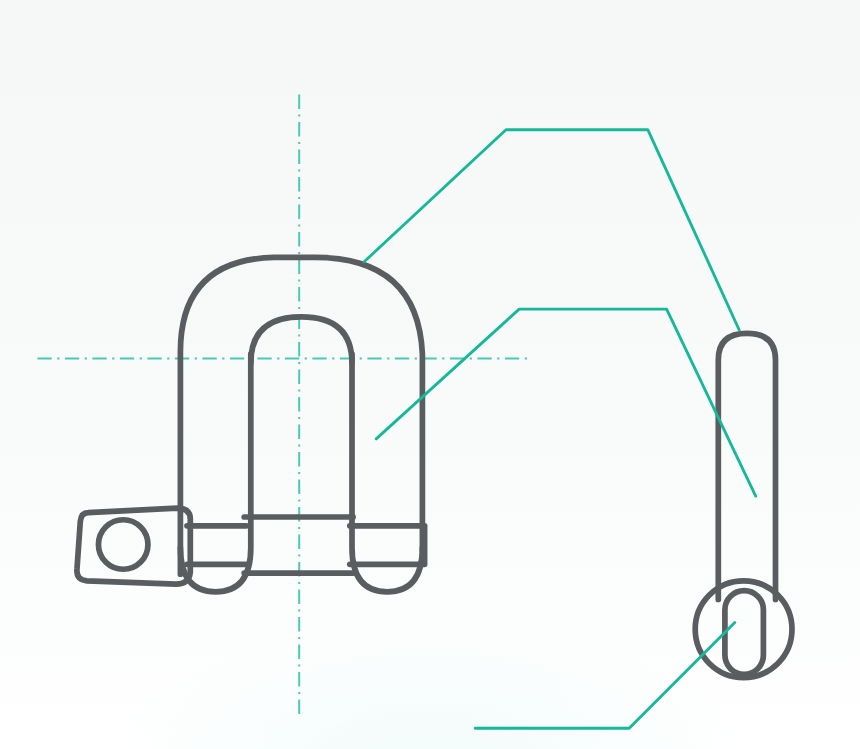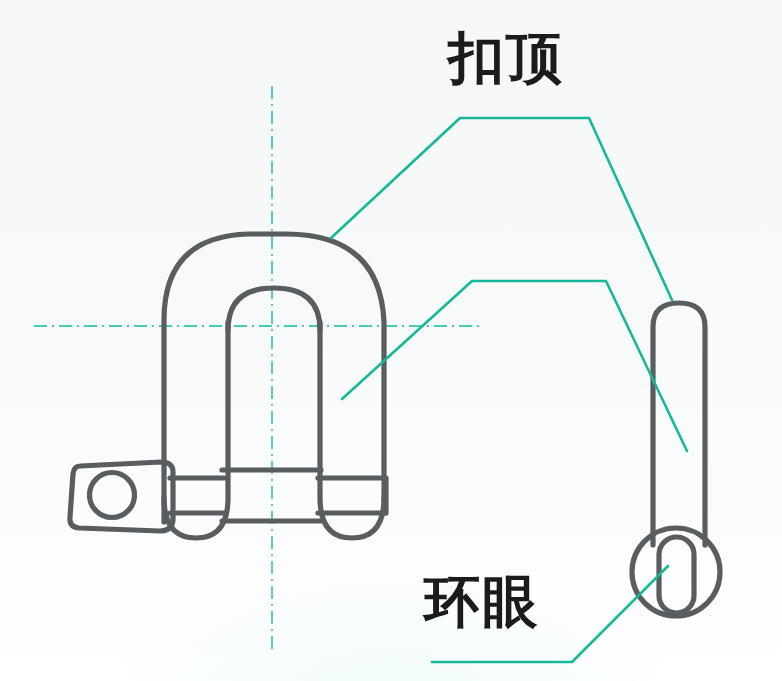--- a/index.html
+++ b/index.html
@@ -113,18 +113,16 @@
     <g fill="none" stroke="#17b89a" stroke-width="2.6" stroke-linecap="round" stroke-linejoin="round">
 
       <path d="M 331 238 L 460 118 L 589 118 L 672 300"></path>
 
       <path d="M 342 399 L 472 281 L 606 281 L 687 451"></path>
 
       <path d="M 432 662 L 572 662 L 668 566"></path>
     </g>
   </svg>
 
-  <div class="label" id="label-kouding">扣顶</div>
 
 
-  <div class="label" id="label-huanyan">环眼</div>
 
 </div>
 
 </body></html>

